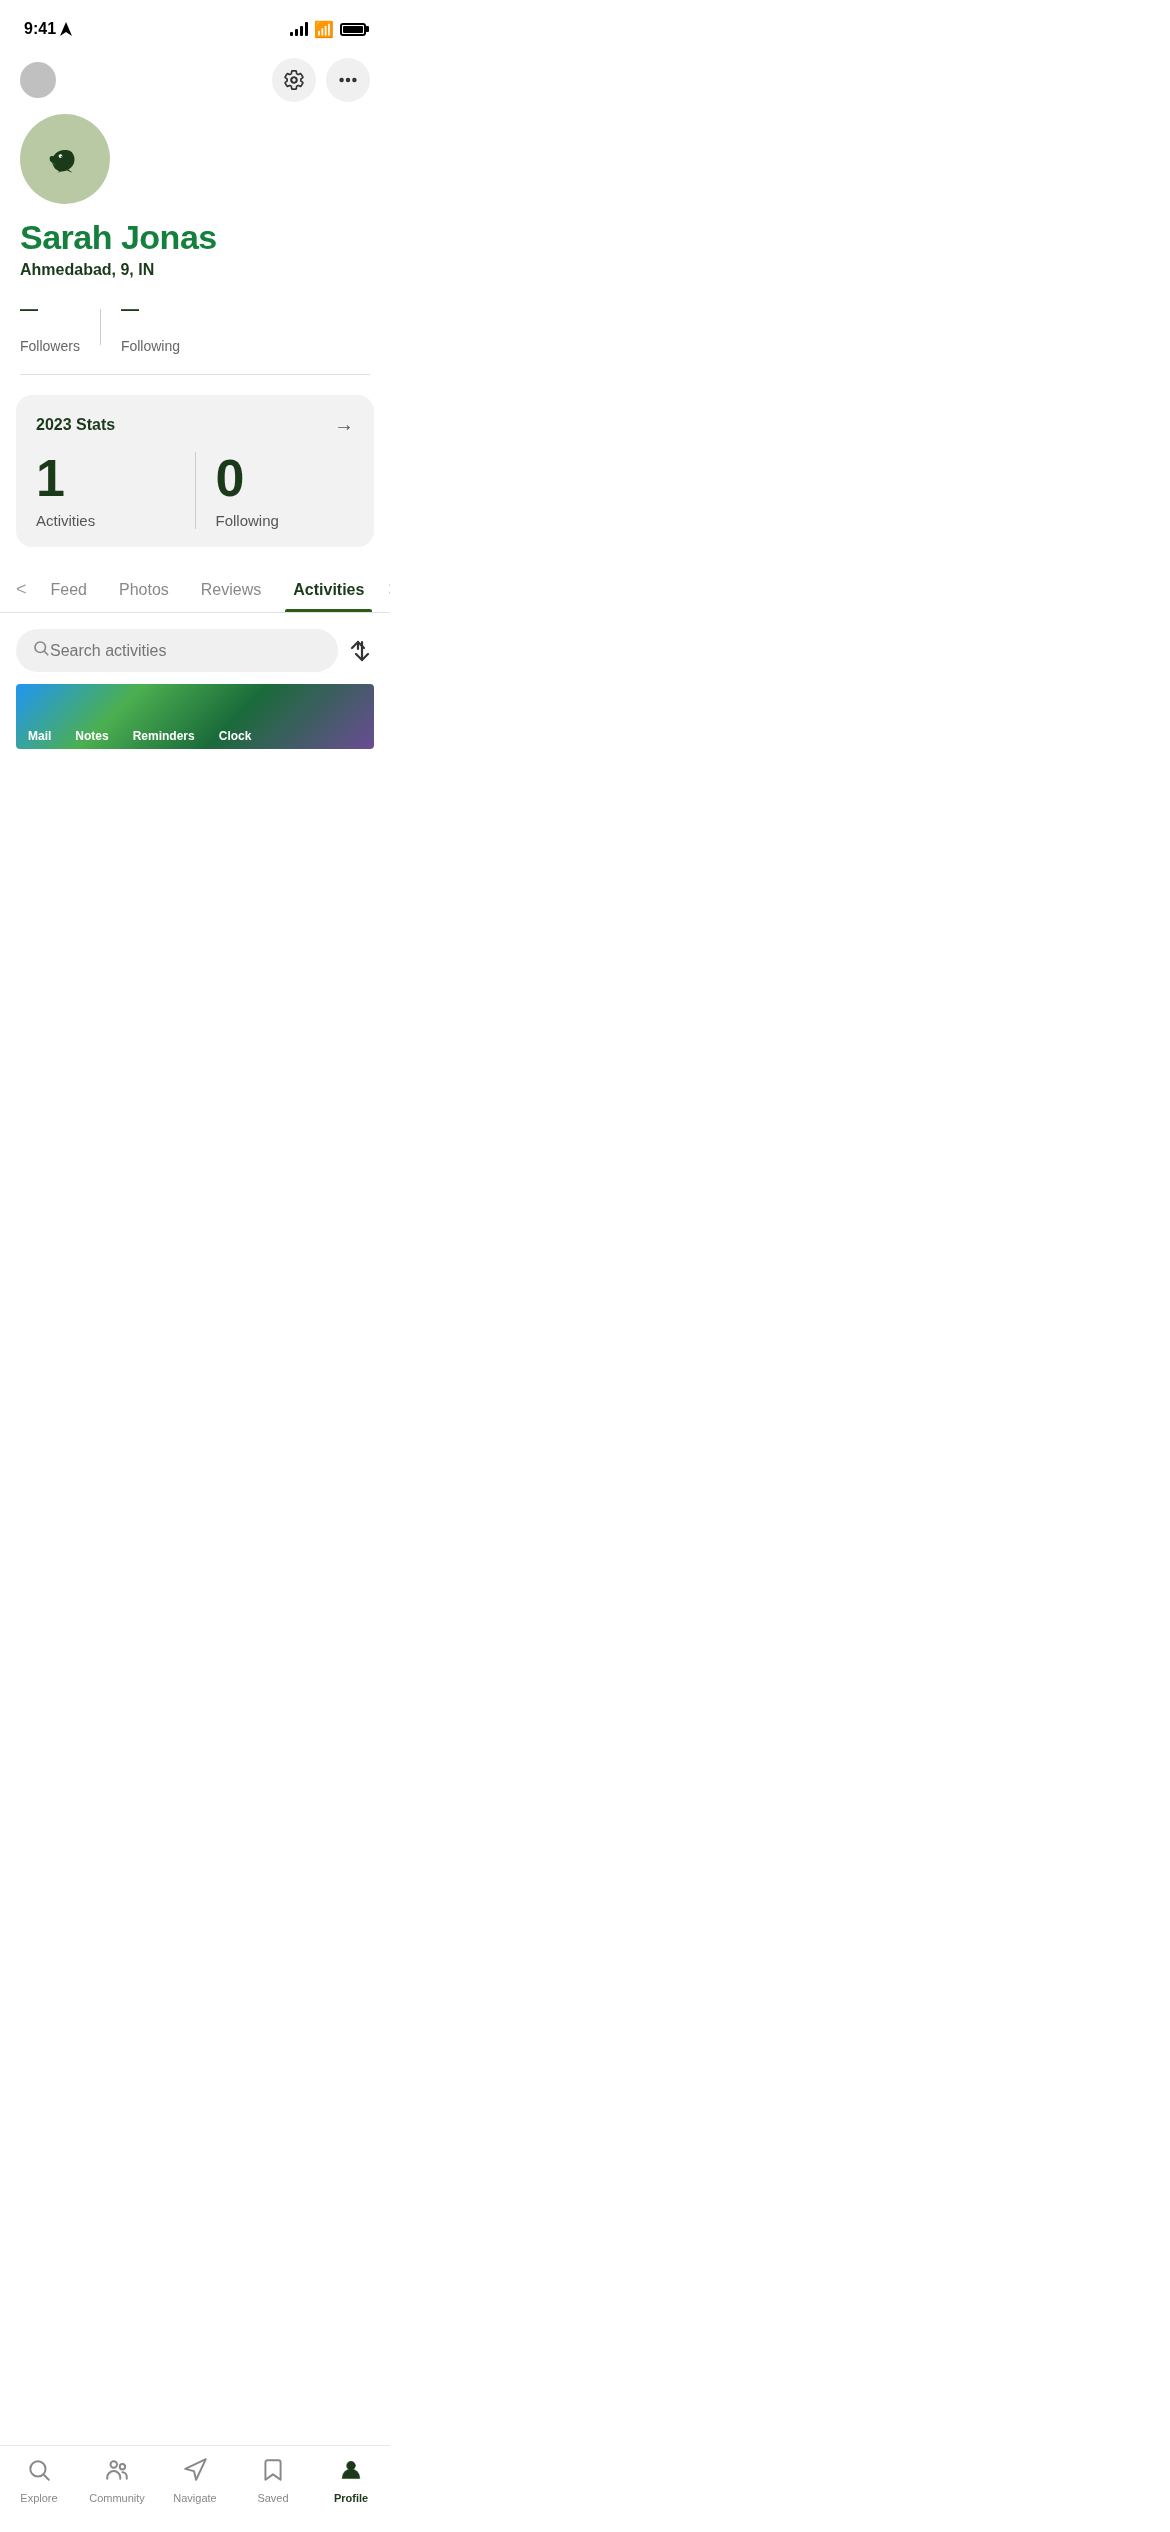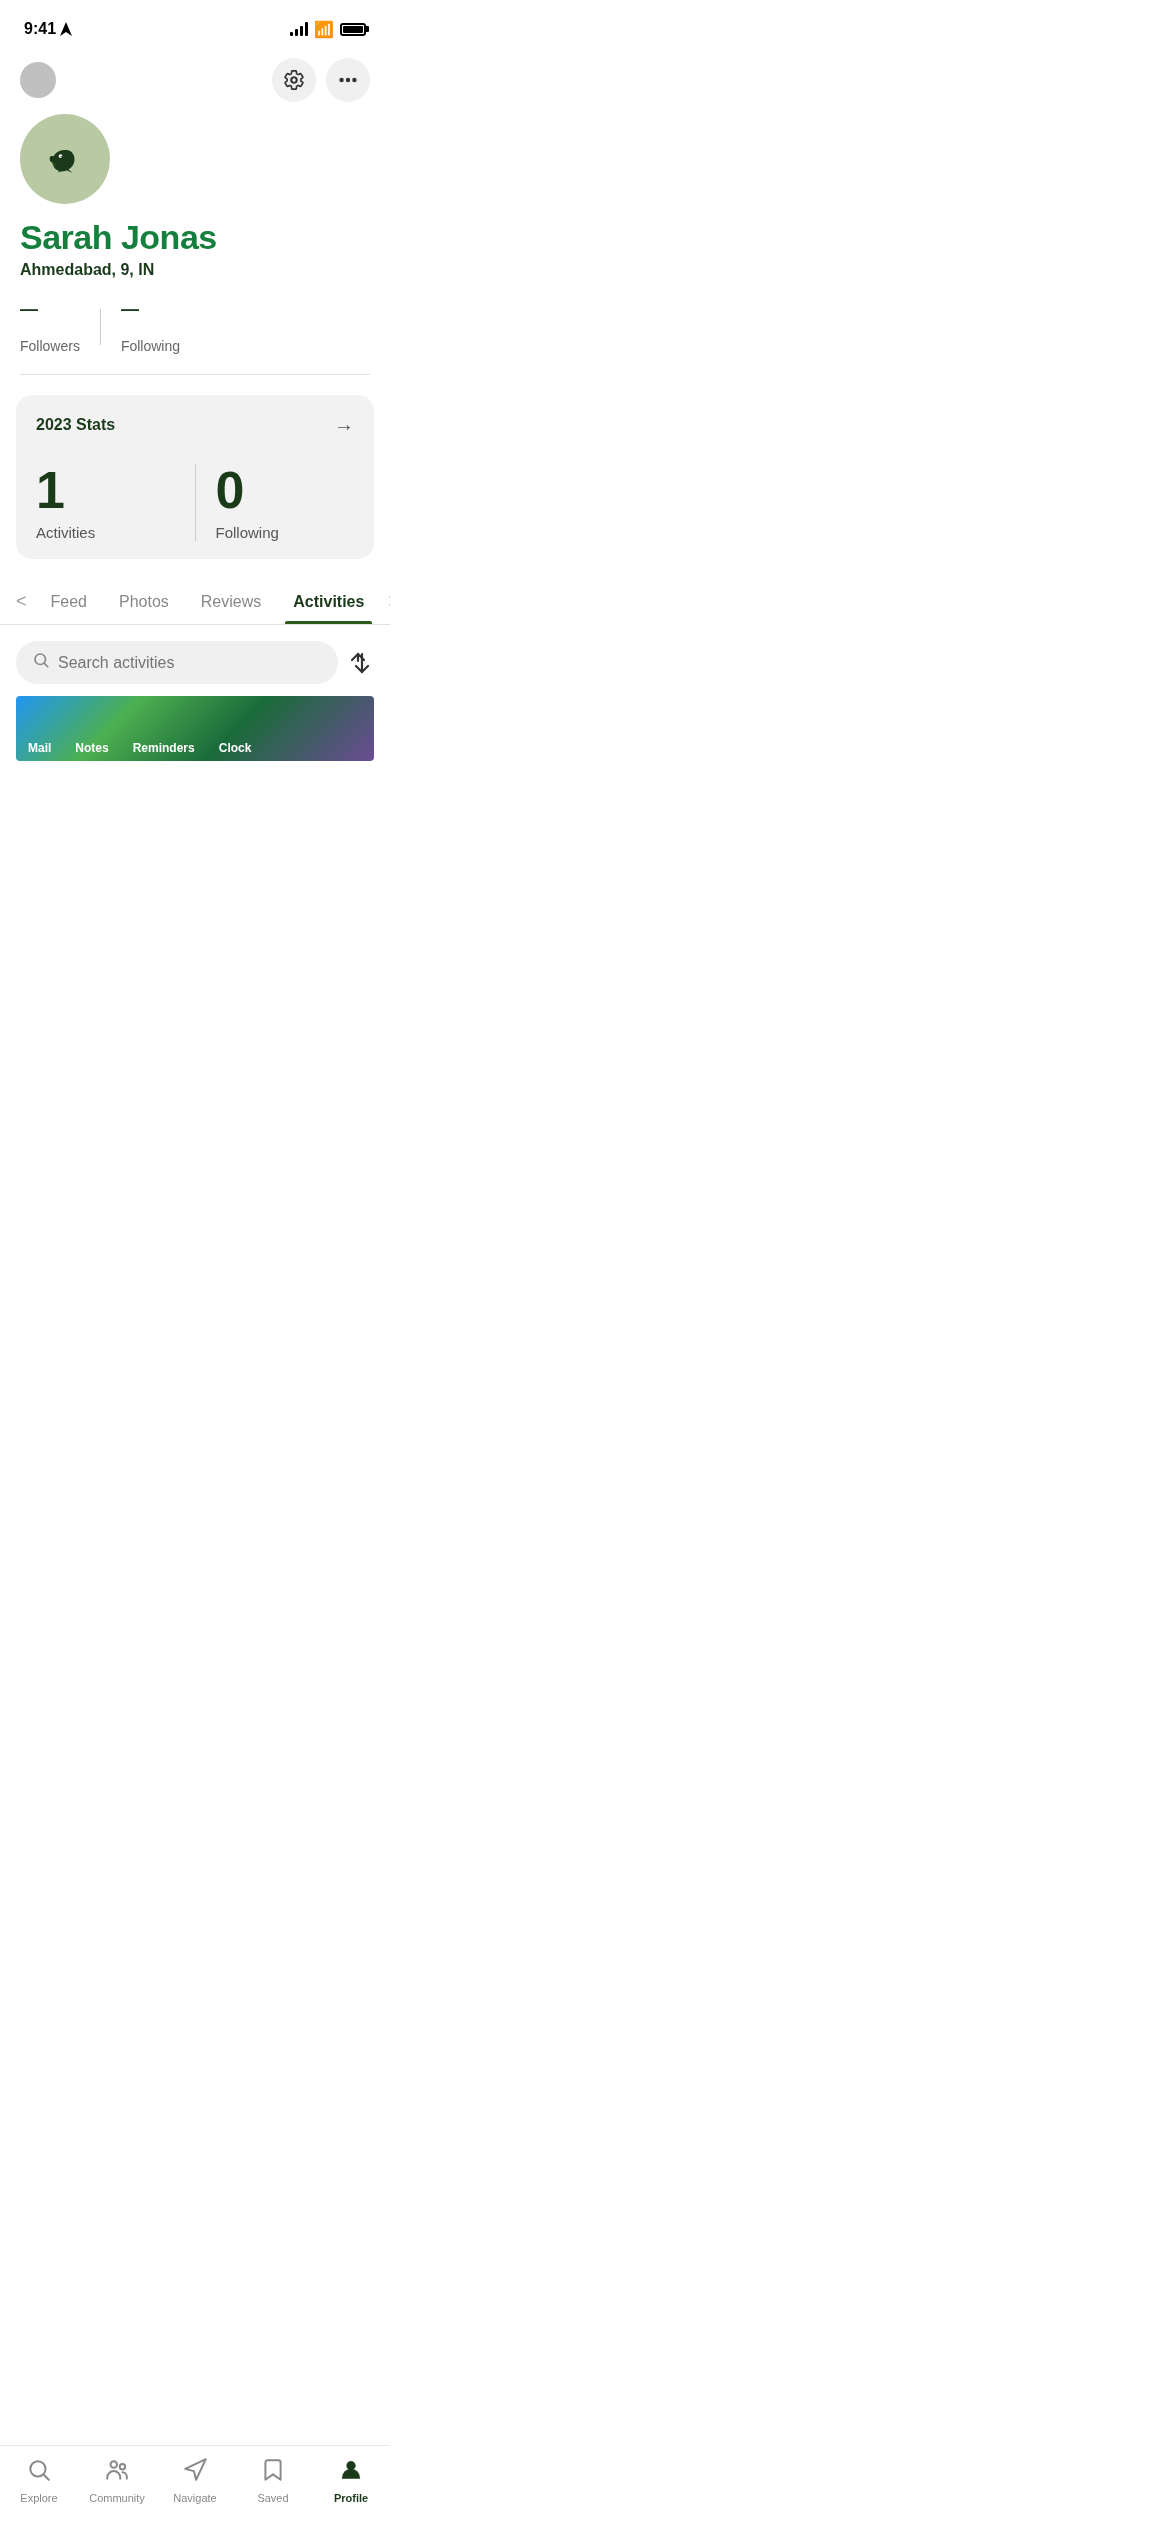--- a/index.html
+++ b/index.html
@@ -181,21 +181,21 @@
     .stats-card {
       margin: 20px 16px;
       background: #f2f2f2;
       border-radius: 16px;
       padding: 18px 20px;
     }
     .stats-card-header {
       display: flex;
       justify-content: space-between;
       align-items: center;
-      margin-bottom: 28px;
+      margin-bottom: 16px;
     }
     .stats-card-title {
       font-size: 16px;
       font-weight: 700;
       color: #1a3a1a;
     }
     .stats-card-arrow {
       font-size: 20px;
       color: #555;
       cursor: pointer;
@@ -278,21 +278,20 @@
       align-items: center;
       gap: 12px;
     }
     .search-bar {
       flex: 1;
       display: flex;
       align-items: center;
       background: #f0f0f0;
       border-radius: 24px;
       padding: 10px 16px;
-      gap: 8px;
     }
     .search-icon {
       color: #888;
       font-size: 18px;
     }
     .search-input {
       border: none;
       background: transparent;
       font-size: 16px;
       color: #555;

